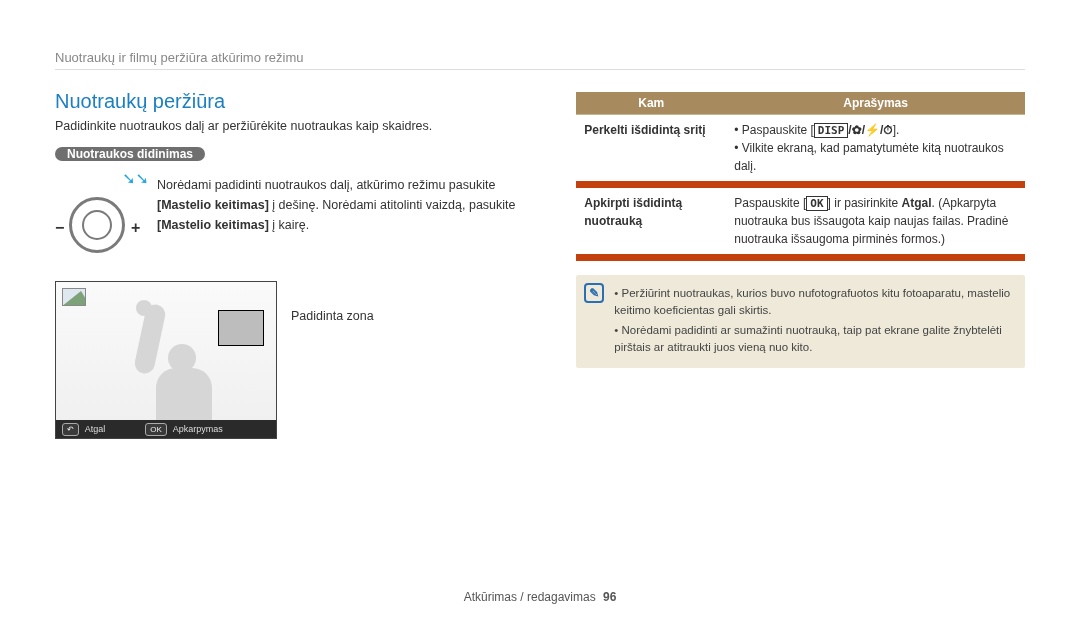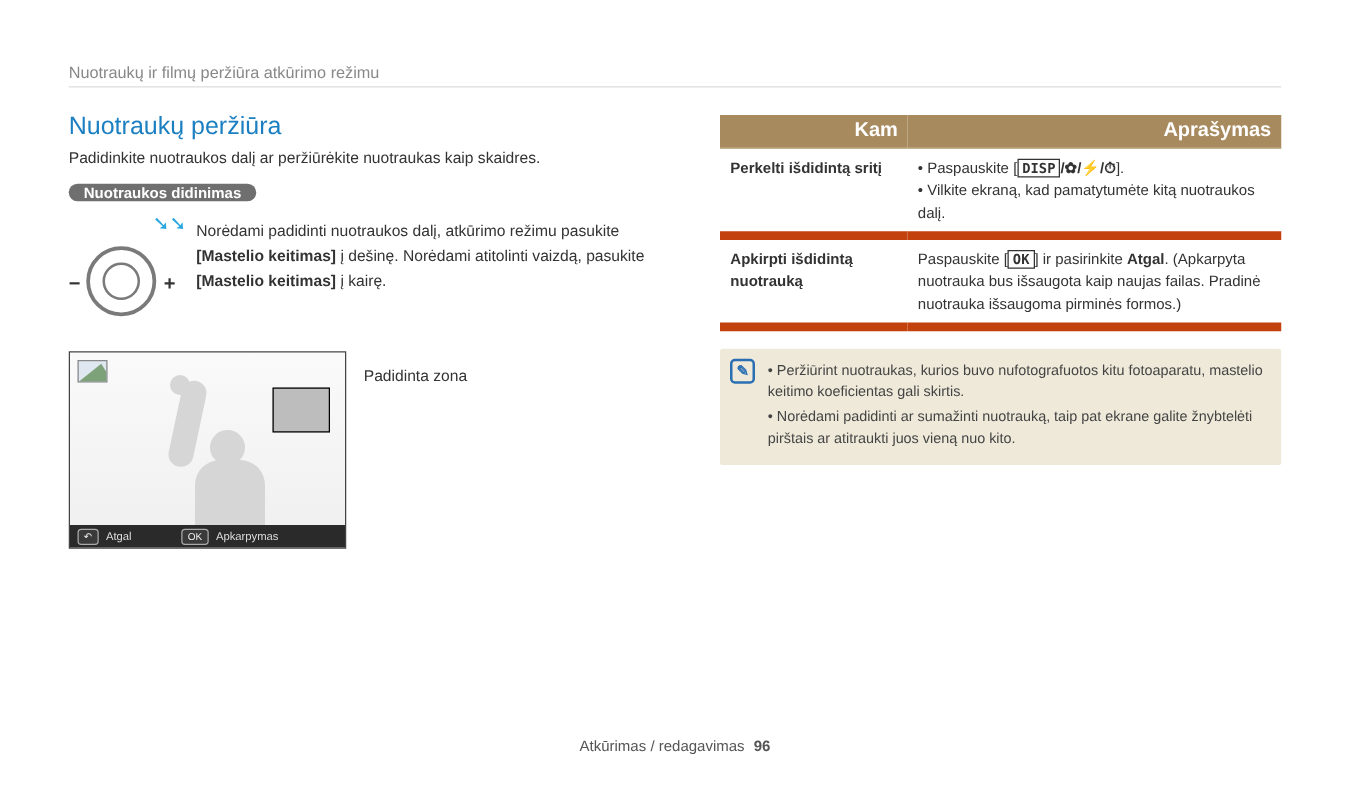--- a/index.html
+++ b/index.html
@@ -178,33 +178,33 @@
   .key {
     display: inline-block;
     border: 1px solid #aaa;
     border-radius: 3px;
     background: #3a3a3a;
     color: #eee;
     font-size: 8px;
     padding: 0 4px;
     line-height: 11px;
   }
-  .preview-label { margin-top: 13px; }
+  .preview-label { margin-top: 28px; }
 
   
   table.desc {
     width: 100%;
     border-collapse: collapse;
     margin-top: 2px;
   }
   table.desc th {
     background: #a88a5f;
     color: #fff;
-    text-align: right;
-    font-size: 16px;
+    text-align: center;
+    font-size: 12px;
     font-weight: bold;
     padding: 4px 8px;
     border-bottom: 1px solid #c5b590;
   }
   table.desc th:first-child { width: 150px; }
   table.desc td {
     padding: 6px 8px;
     border-bottom: 7px solid #c2410c;
     vertical-align: top;
     font-size: 12px;

